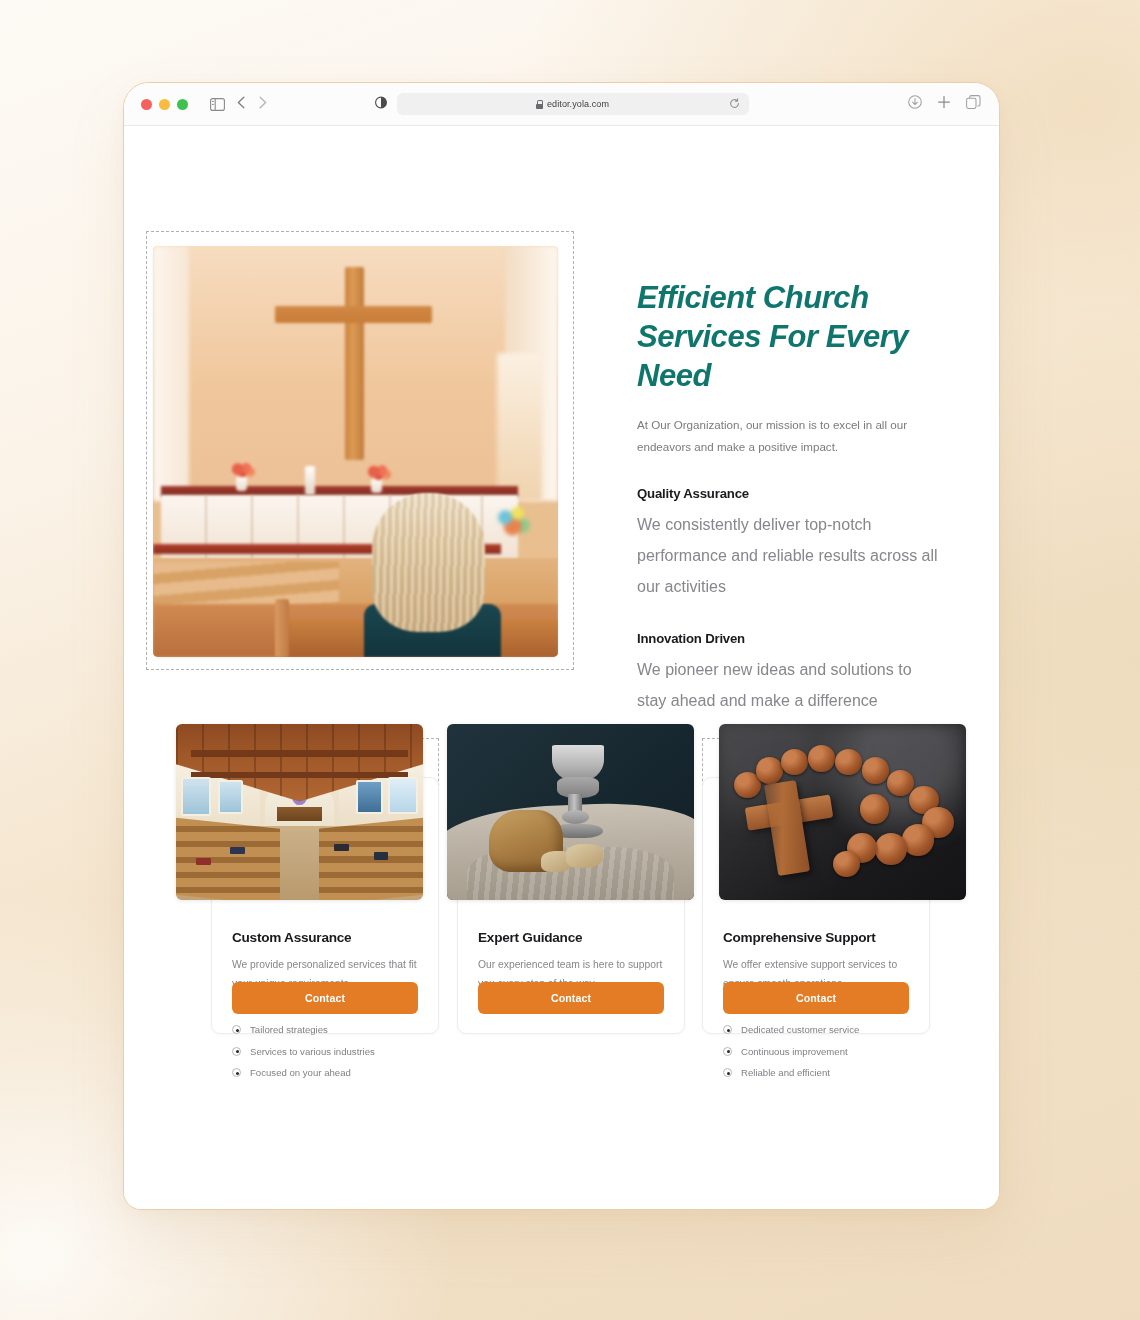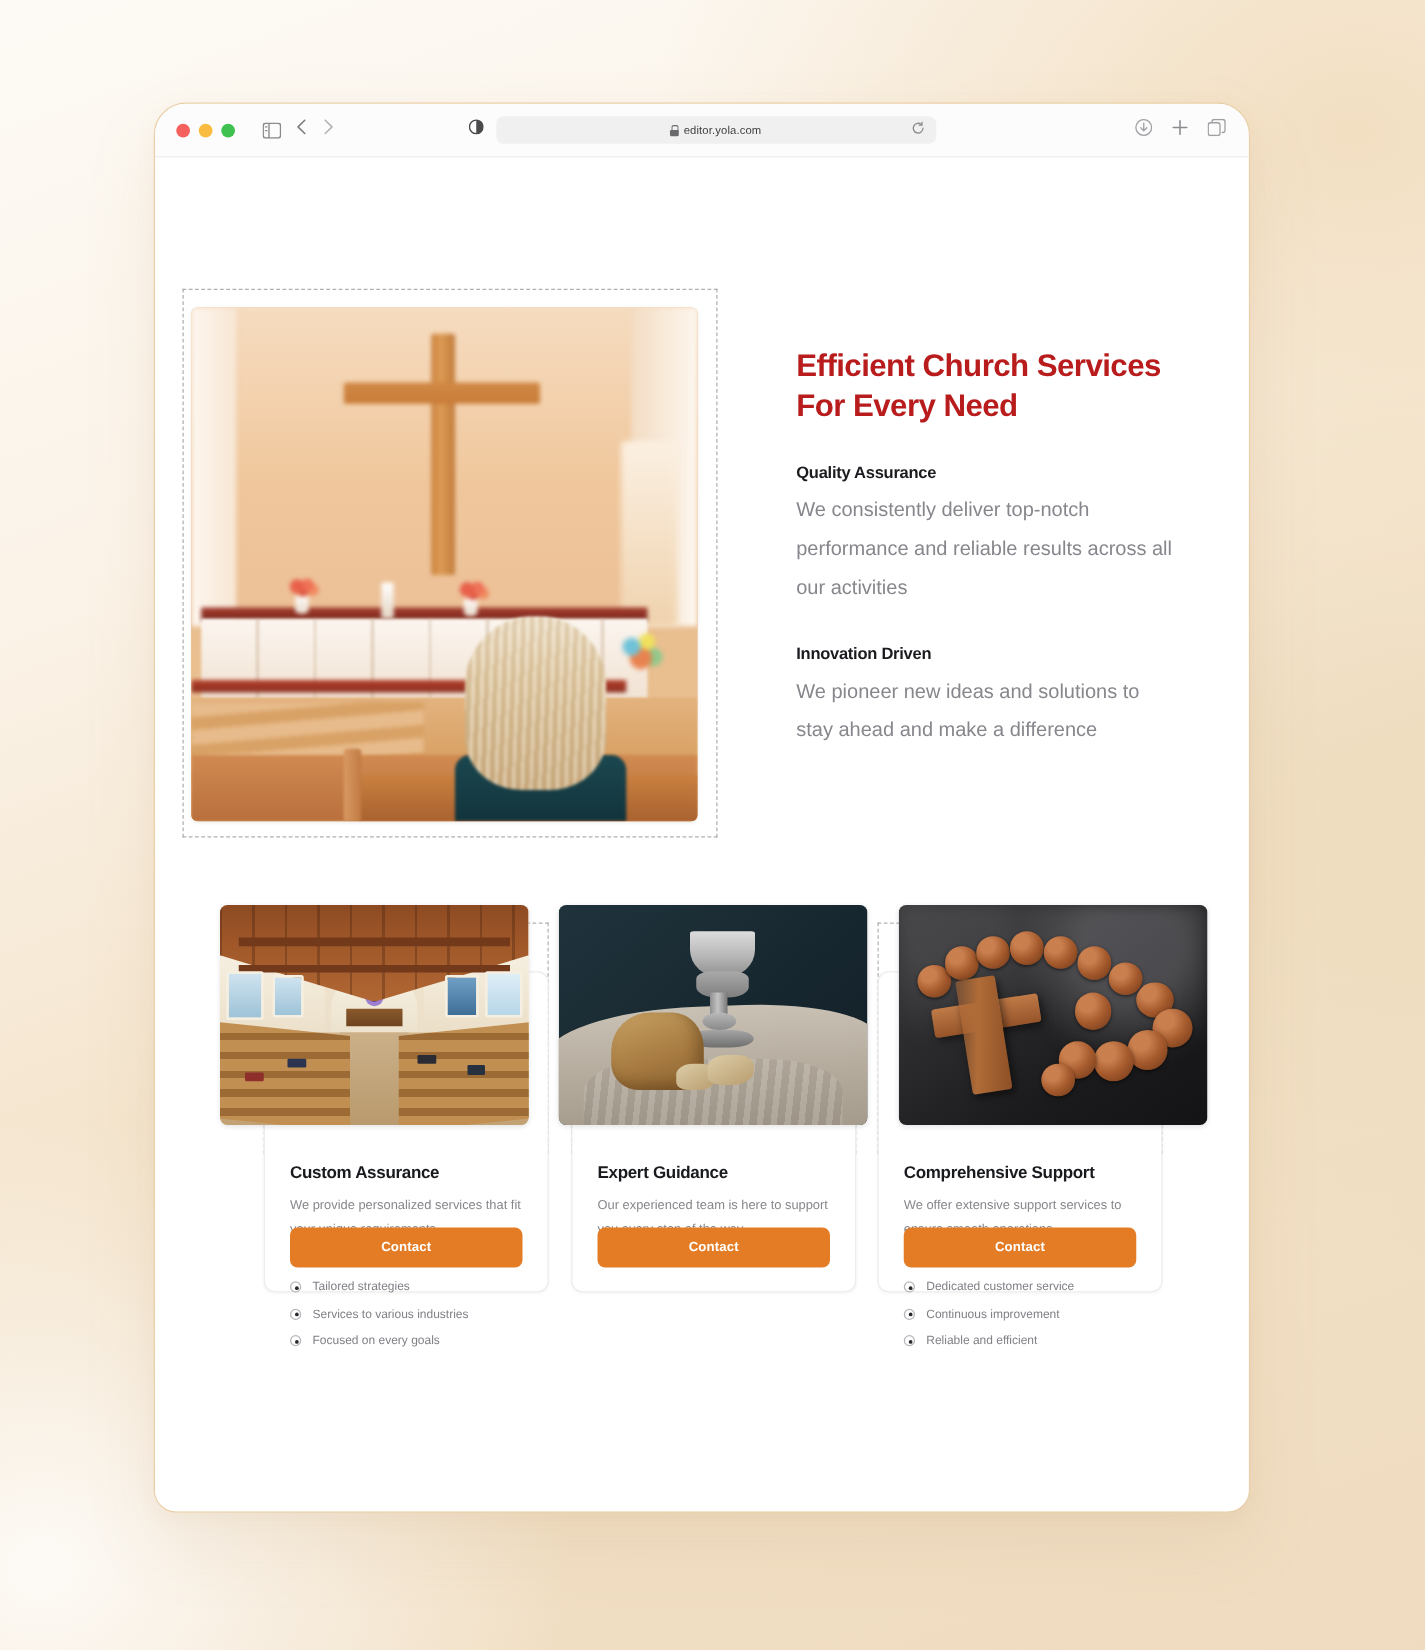--- a/index.html
+++ b/index.html
@@ -140,22 +140,22 @@
   .ch-hair { position:absolute; left:54%; top:60%; width:28%; height:34%;
     background:
       repeating-linear-gradient(92deg, rgba(255,255,255,.30) 0 3px, rgba(160,125,85,.18) 3px 7px),
       linear-gradient(180deg,#efe0c6 0%, #e3cda6 30%, #d8bd91 62%, #cdae80 100%);
     border-radius:48% 48% 40% 40% / 40% 40% 30% 30%;
     filter:blur(1.1px);}
 
   
   .hero-copy { position:absolute; left:513px; top:152px; width:305px; }
   h1.headline {
-    font-size:25px; line-height:1.26; font-weight:700;
-    color:#b91c1c; letter-spacing:-.45px;
+    font-size:31px; line-height:1.26; font-weight:700;
+    color:#0f766e; letter-spacing:-.45px;font-style:italic;
   }
   .lede { margin-top:19px; font-size:11.6px; line-height:1.85; color:#7a7a80; }
   .feat { margin-top:29px; }
   .feat + .feat { margin-top:28px; }
   .feat-title { font-size:13.2px; font-weight:700; color:#1b1b1f; letter-spacing:-.2px; }
   .feat-body { margin-top:8px; font-size:16px; line-height:1.95; color:#86868c; }
 
   
   .cards { position:absolute; left:0; top:586px; width:100%; height:470px; }
   .card {
@@ -409,20 +409,21 @@
           <div class="ch-pew"></div>
           <div class="ch-pew-back"></div>
           <div class="ch-post"></div>
           <div class="ch-person-body"></div>
           <div class="ch-hair"></div>
         </div>
       </div>
 
       <div class="hero-copy">
         <h1 class="headline">Efficient Church Services For Every Need</h1>
+        <p class="lede">At Our Organization, our mission is to excel in all our endeavors and make a positive impact.</p>
 
         <div class="feat">
           <div class="feat-title">Quality Assurance</div>
           <div class="feat-body">We consistently deliver top-notch performance and reliable results across all our activities</div>
         </div>
 
         <div class="feat">
           <div class="feat-title">Innovation Driven</div>
           <div class="feat-body">We pioneer new ideas and solutions to stay ahead and make a difference</div>
         </div>
@@ -444,21 +445,21 @@
             <li>
               <span class="bullet"></span>
               <span class="bullet-text">Tailored strategies</span>
             </li>
             <li>
               <span class="bullet"></span>
               <span class="bullet-text">Services to various industries</span>
             </li>
             <li>
               <span class="bullet"></span>
-              <span class="bullet-text">Focused on every goals</span>
+              <span class="bullet-text">Focused on your ahead</span>
             </li>
           </ul>
         </div>
         <button class="contact-btn">Contact</button>
       </div>
 
       <div class="card card-2">
         <div class="card-body" style="padding-top:152px;">
           <div class="card-title">Expert Guidance</div>
           <div class="card-desc">Our experienced team is here to support you every step of the way</div>

